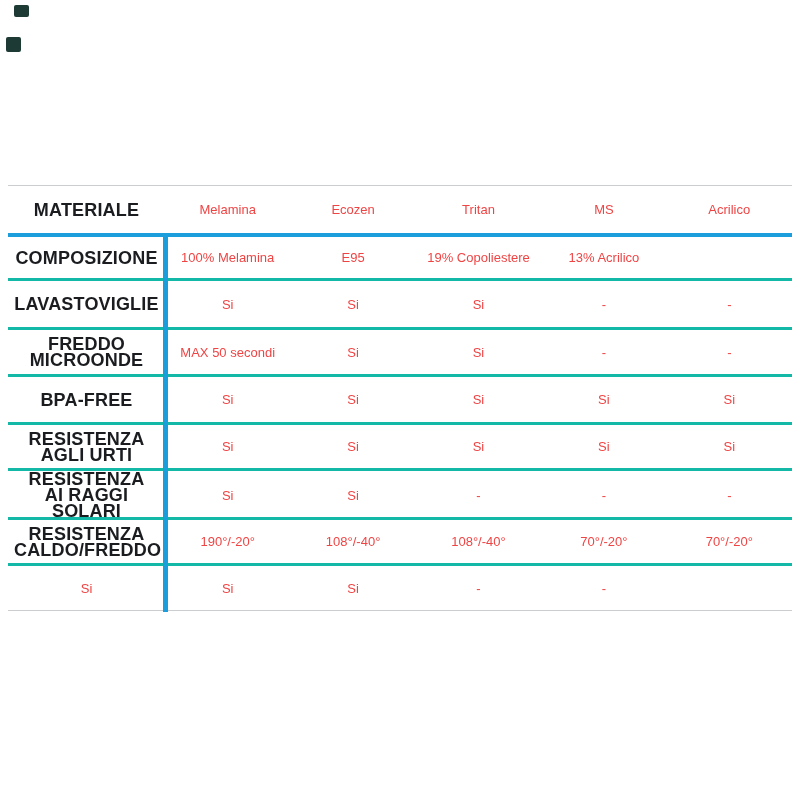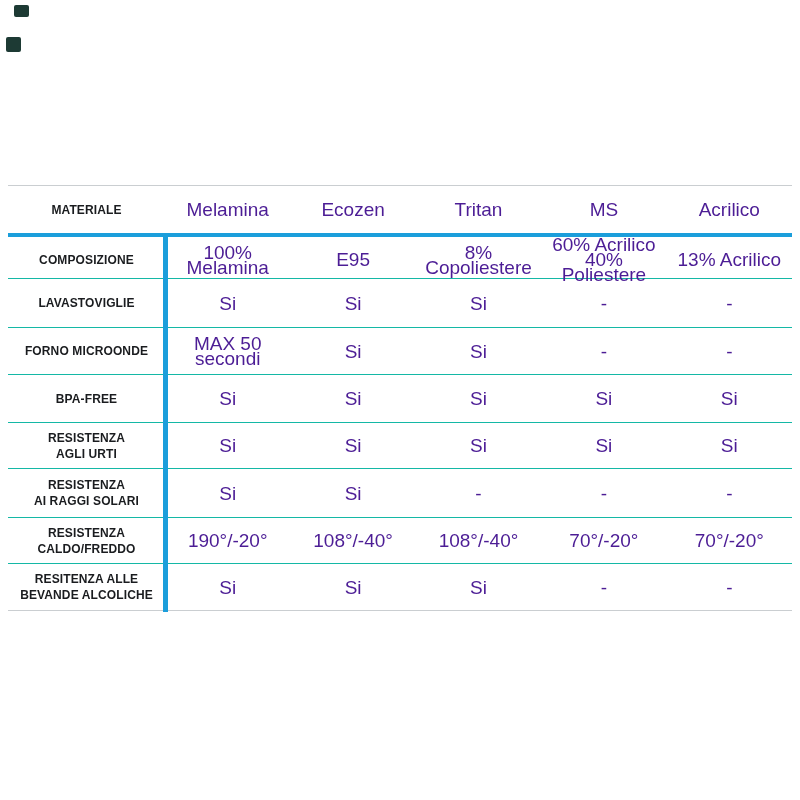--- a/index.html
+++ b/index.html
@@ -38,46 +38,46 @@
     display: grid;
     grid-template-columns: 157px repeat(5, 1fr);
     align-items: center;
     box-sizing: border-box;
   }
   .hdr { height: 47px; }
   .hrule {
     height: 4px;
     background: #1b9edb;
   }
-  .r { border-top: 1px solid #14b8a6; }
+  .r { border-top: 3px solid #14b8a6; }
   .r0 { border-top: none; height: 41px; }
   .r1 { height: 49px; }
   .r2 { height: 47px; }
   .r3 { height: 48px; }
   .r4 { height: 46px; }
   .r5 { height: 49px; }
   .r6 { height: 46px; }
   .r7 { height: 47px; }
 
   .cell {
     text-align: center;
     white-space: pre-line;
     padding: 0 6px;
   }
   .lbl {
     font-weight: bold;
-    font-size: 12px;
+    font-size: 18px;
     line-height: 16px;
     color: #1a1c1f;
     letter-spacing: 0.01em;
   }
   .val {
-    font-size: 19px;
+    font-size: 13px;
     line-height: 15px;
-    color: #4c1d95;
+    color: #ef4444;
   }
 
   .vline {
     position: absolute;
     left: 155px;
     top: 48px;
     width: 5px;
     height: 378px;
     background: #1b9edb;
   }
@@ -98,37 +98,35 @@
     <div class="cell val">MS</div>
     <div class="cell val">Acrilico</div>
   </div>
 
   <div class="hrule"></div>
 
   <div class="grid-row r r0">
     <div class="cell lbl">COMPOSIZIONE</div>
     <div class="cell val">100% Melamina</div>
     <div class="cell val">E95</div>
-    <div class="cell val">8% Copoliestere</div>
-    <div class="cell val">60% Acrilico
-40% Poliestere</div>
+    <div class="cell val">19% Copoliestere</div>
     <div class="cell val">13% Acrilico</div>
   </div>
 
   <div class="grid-row r r1">
     <div class="cell lbl">LAVASTOVIGLIE</div>
     <div class="cell val">Si</div>
     <div class="cell val">Si</div>
     <div class="cell val">Si</div>
     <div class="cell val">-</div>
     <div class="cell val">-</div>
   </div>
 
   <div class="grid-row r r2">
-    <div class="cell lbl">FORNO MICROONDE</div>
+    <div class="cell lbl">FREDDO MICROONDE</div>
     <div class="cell val">MAX 50 secondi</div>
     <div class="cell val">Si</div>
     <div class="cell val">Si</div>
     <div class="cell val">-</div>
     <div class="cell val">-</div>
   </div>
 
   <div class="grid-row r r3">
     <div class="cell lbl">BPA-FREE</div>
     <div class="cell val">Si</div>
@@ -162,22 +160,20 @@
     <div class="cell lbl">RESISTENZA
 CALDO/FREDDO</div>
     <div class="cell val">190°/-20°</div>
     <div class="cell val">108°/-40°</div>
     <div class="cell val">108°/-40°</div>
     <div class="cell val">70°/-20°</div>
     <div class="cell val">70°/-20°</div>
   </div>
 
   <div class="grid-row r r7">
-    <div class="cell lbl">RESITENZA ALLE
-BEVANDE ALCOLICHE</div>
     <div class="cell val">Si</div>
     <div class="cell val">Si</div>
     <div class="cell val">Si</div>
     <div class="cell val">-</div>
     <div class="cell val">-</div>
   </div>
 
   <div class="vline"></div>
 </div>
 

